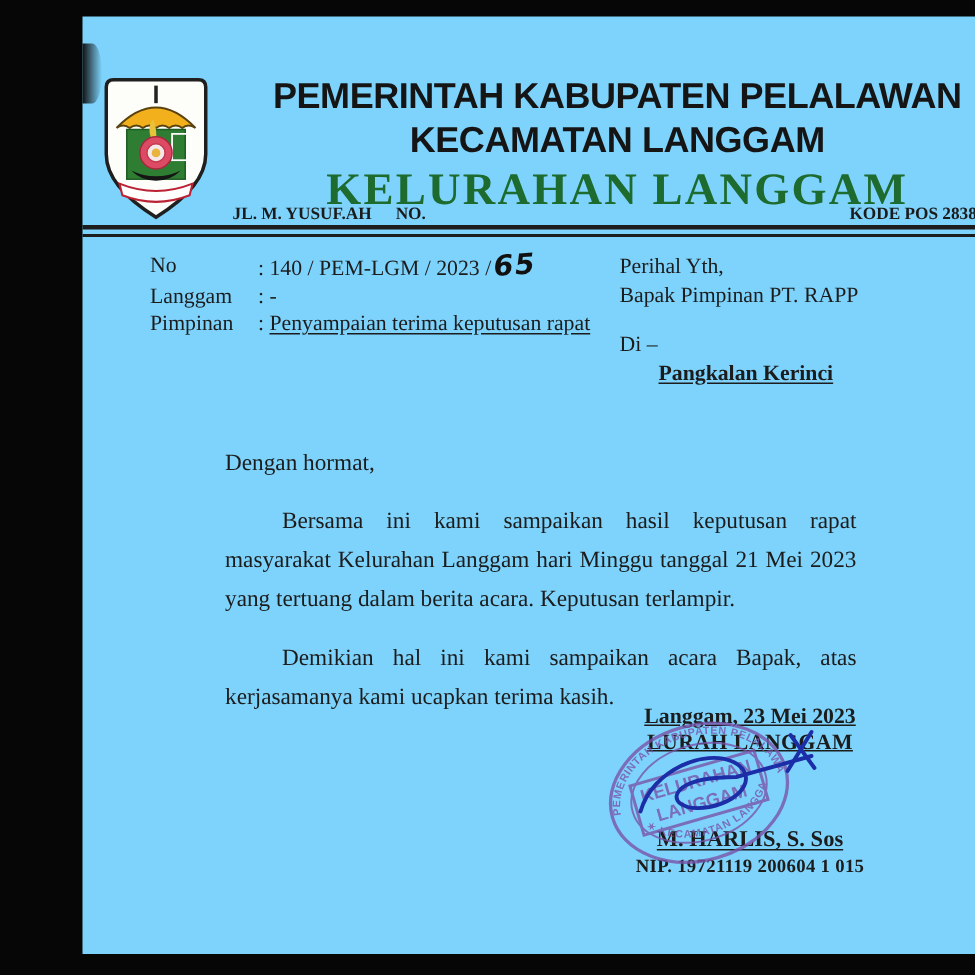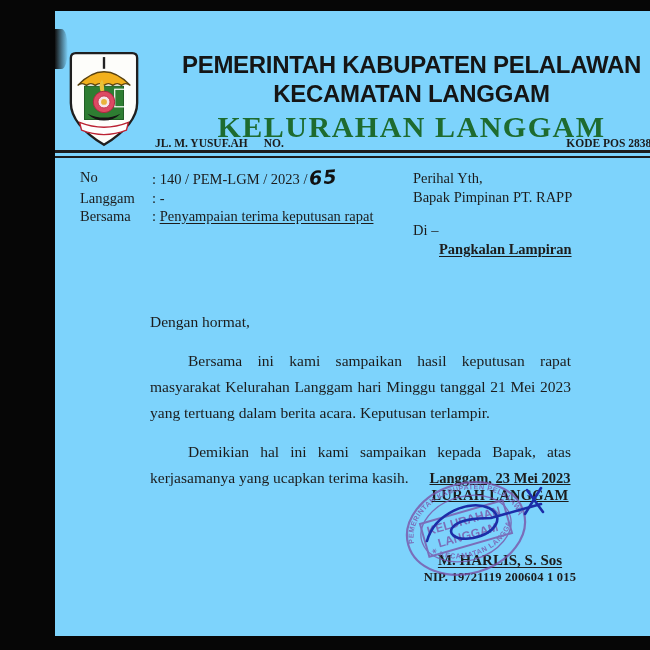--- a/index.html
+++ b/index.html
@@ -34,32 +34,32 @@
   }
   .addr-no{padding-left:16px;}
   .addr-right{margin-left:auto;}
   .sep{
     position:absolute;left:0;right:0;top:139px;height:3px;
     border-top:3px solid #1d1d1d;border-bottom:2px solid #1d1d1d;
   }
   
   .meta{position:absolute;left:25px;top:157px;font-size:14.5px;line-height:18.5px;}
   .meta-row{display:flex;}
-  .meta-label{width:72px;display:inline-block;}
+  .meta-label{width:72px;display:inline-block;margin-left:20px;}
   .u{text-decoration:underline;text-underline-offset:2px;}
   .handwritten{
     font-family:"DejaVu Sans",sans-serif;font-weight:bold;font-style:italic;
     font-size:19px;letter-spacing:1px;display:inline-block;transform:rotate(-4deg);
     margin-left:2px;color:#111;
   }
   .recipient{position:absolute;left:358px;top:158px;font-size:14.5px;line-height:18.5px;}
   .recipient .di{margin-top:15px;}
   .recipient .city{margin-left:26px;font-weight:bold;}
   
-  .letter-body{position:absolute;left:95px;top:298px;width:421px;font-size:15.5px;}
+  .letter-body{position:absolute;left:95px;top:285px;width:421px;font-size:15.5px;}
   .letter-body p{margin:0;text-align:justify;line-height:26px;}
   .letter-body .para{text-indent:38px;margin-top:13px;}
   
   .sig{position:absolute;left:352px;top:459px;width:186px;text-align:center;font-size:14.5px;text-decoration:underline;}
   .sig .place-date{font-weight:bold;}
   .sig .role{font-weight:bold;margin-top:0px;letter-spacing:.3px;}
   .sig .name{position:absolute;left:0;right:0;top:82px;font-weight:bold;font-size:15px;}
   .sig .nip{position:absolute;left:0;right:0;top:100px;font-weight:bold;font-size:12.5px;letter-spacing:.2px;}
   .stamp-svg{position:absolute;left:345px;top:466px;width:140px;height:108px;opacity:.78;}
   .sign-svg{position:absolute;left:360px;top:472px;width:150px;height:80px;}
@@ -102,36 +102,36 @@
   <div class="meta">
     <div class="meta-row">
       <span class="meta-label">No</span>
       <span><span>: 140 / PEM-LGM / 2023 /</span><span class="handwritten">65</span></span>
     </div>
     <div class="meta-row">
       <span class="meta-label">Langgam</span>
       <span>: -</span>
     </div>
     <div class="meta-row">
-      <span class="meta-label">Bersama</span>
+      <span class="meta-label">Pimpinan</span>
       <span><span>: </span><span class="u">Penyampaian terima keputusan rapat</span></span>
     </div>
   </div>
 
   <div class="recipient">
     <div>Perihal Yth,</div>
     <div>Bapak Pimpinan PT. RAPP</div>
     <div class="di">Di –</div>
-    <div class="city u">Pangkalan Lampiran</div>
+    <div class="city u">Pangkalan Kerinci</div>
   </div>
 
   <div class="letter-body">
     <p>Dengan hormat,</p>
     <p class="para">Bersama ini kami sampaikan hasil keputusan rapat masyarakat Kelurahan Langgam hari Minggu tanggal 21 Mei 2023 yang tertuang dalam berita acara. Keputusan terlampir.</p>
-    <p class="para">Demikian hal ini kami sampaikan kepada Bapak, atas kerjasamanya yang ucapkan terima kasih.</p>
+    <p class="para">Demikian hal ini kami sampaikan acara Bapak, atas kerjasamanya kami ucapkan terima kasih.</p>
   </div>
 
   <div class="sig">
     <div class="place-date">Langgam, 23 Mei 2023</div>
     <div class="role">LURAH LANGGAM</div>
     <div class="name u">M. HARLIS, S. Sos</div>
     <div class="nip">NIP. 19721119 200604 1 015</div>
   </div>
 
   <svg class="stamp-svg" viewBox="0 0 140 105" xmlns="http://www.w3.org/2000/svg">

